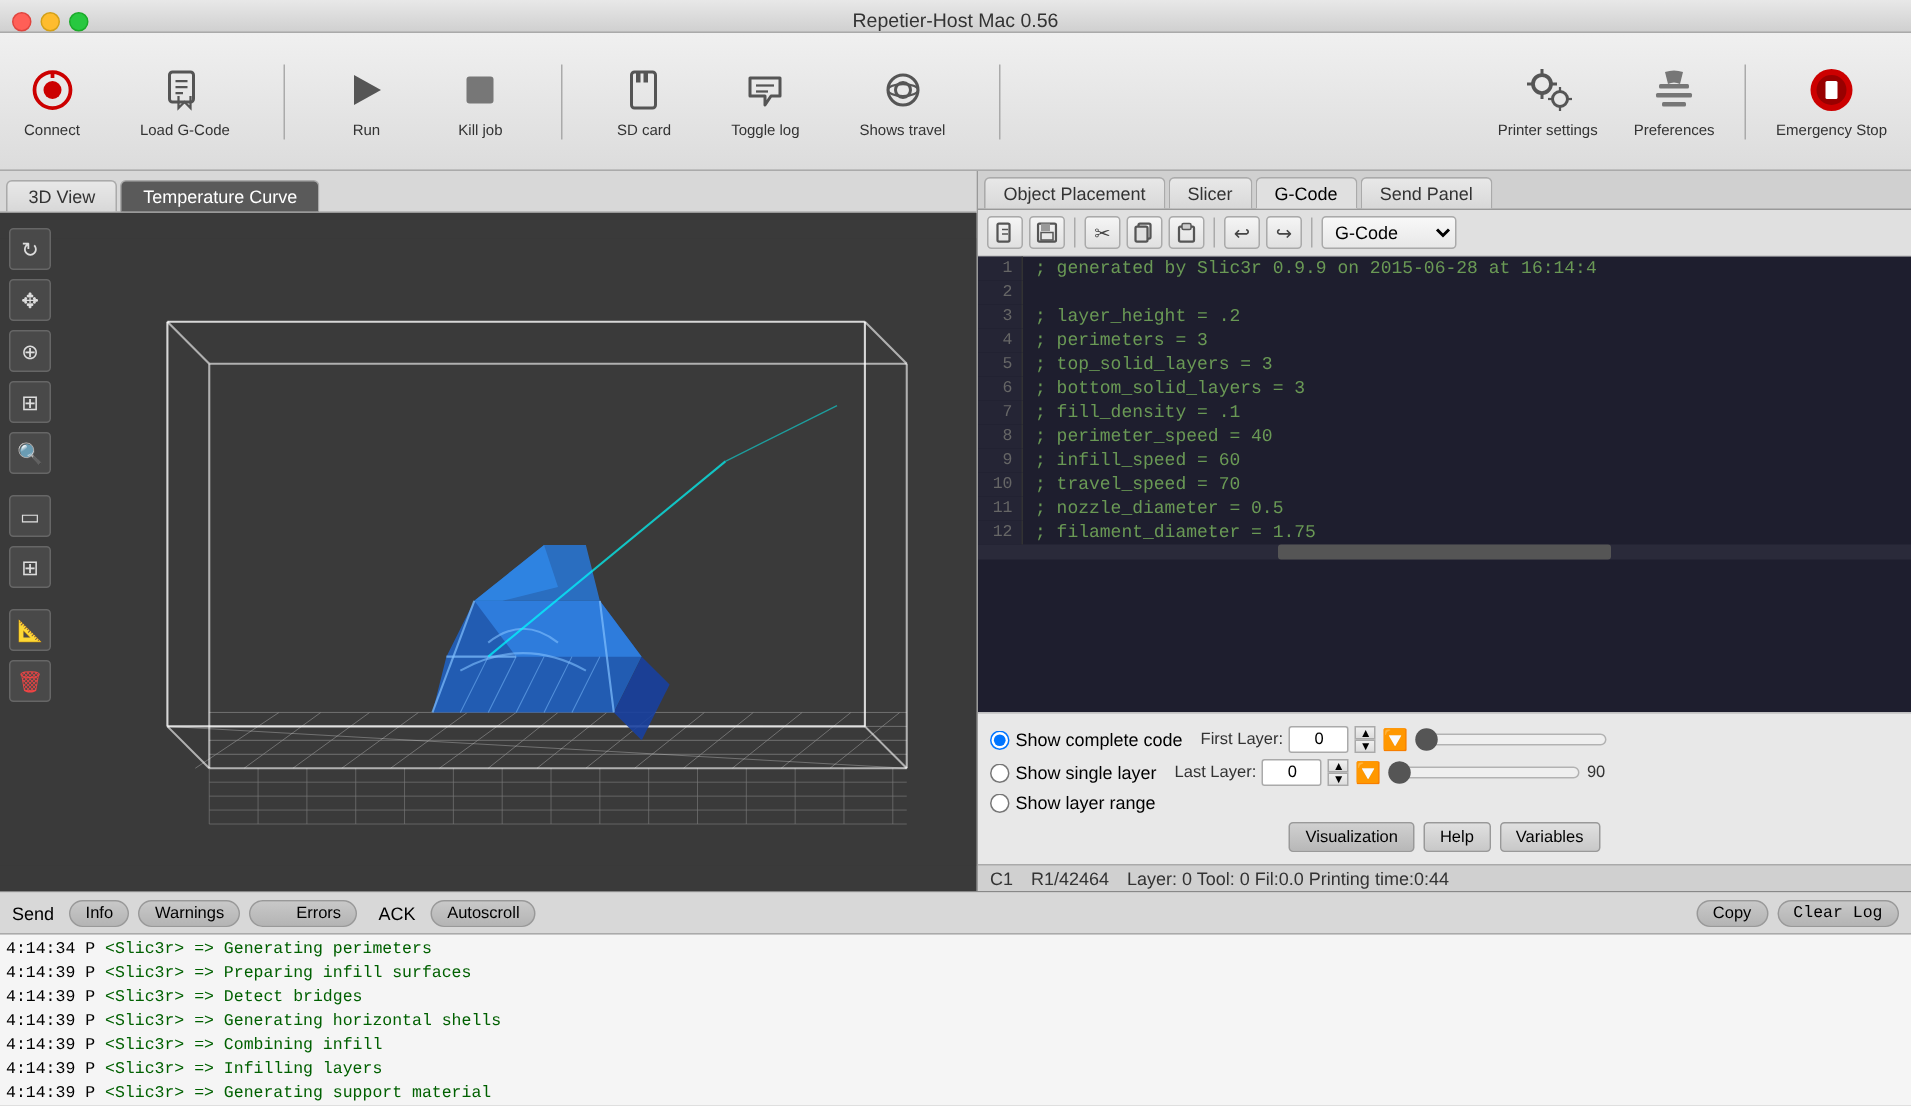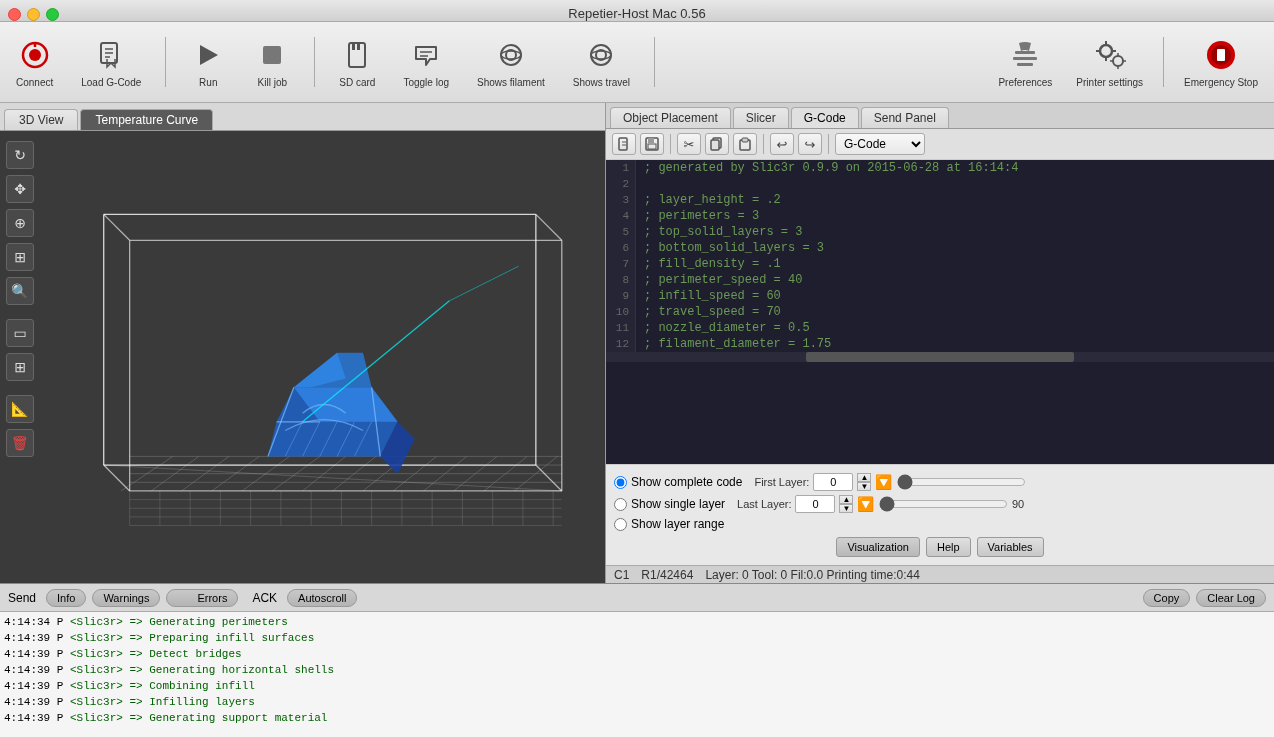--- a/index.html
+++ b/index.html
@@ -7,29 +7,29 @@
 
     
     #titlebar { background: linear-gradient(to bottom, #e8e8e8, #d0d0d0); height: 22px; display: flex; align-items: flex-end; justify-content: center; font-size: 13px; font-weight: 500; color: #333; border-bottom: 1px solid #aaa; position: relative; }
     #titlebar .traffic-lights { position: absolute; left: 8px; display: flex; gap: 6px; }
     .traffic-light { width: 13px; height: 13px; border-radius: 50%; }
     .tl-close { background: #ff5f57; border: 1px solid #e0443e; }
     .tl-min { background: #febc2e; border: 1px solid #d4a017; }
     .tl-max { background: #28c840; border: 1px solid #1aab29; }
 
     
-    #toolbar { background: linear-gradient(to bottom, #f0f0f0, #dcdcdc); border-bottom: 1px solid #aaa; display: flex; align-items: center; padding: 4px 8px; gap: 12px; height: 81px; }
+    #toolbar { background: linear-gradient(to bottom, #f0f0f0, #dcdcdc); border-bottom: 1px solid #aaa; display: flex; align-items: center; padding: 4px 8px; gap: 24px; height: 92px; }
     .toolbar-item { display: flex; flex-direction: column; align-items: center; gap: 4px; padding: 4px 8px; cursor: pointer; border-radius: 4px; min-width: 50px; }
     .toolbar-icon { width: 36px; height: 36px; display: flex; align-items: center; justify-content: center; font-size: 22px; color: #555; }
     .toolbar-label { font-size: 10px; color: #333; text-align: center; white-space: nowrap; }
     .toolbar-sep { width: 1px; height: 50px; background: #aaa; margin: 0 4px; }
     .toolbar-right { margin-left: auto; display: flex; align-items: center; gap: 8px; }
 
     
-    #left-panel { width: 606px; display: flex; flex-direction: column; border-right: 1px solid #999; }
+    #left-panel { width: 652px; display: flex; flex-direction: column; border-right: 1px solid #999; }
     #view-tabs { background: #d8d8d8; display: flex; padding: 4px 4px 0; gap: 2px; height: 28px; align-items: flex-end; border-bottom: 1px solid #999; }
     .view-tab { padding: 3px 14px; border-radius: 4px 4px 0 0; font-size: 12px; cursor: pointer; border: 1px solid #aaa; border-bottom: none; }
     .view-tab.active { background: #5a5a5a; color: white; }
     .view-tab.inactive { background: linear-gradient(to bottom, #e8e8e8, #d8d8d8); color: #333; }
     #viewport { flex: 1; background: #3a3a3a; position: relative; overflow: hidden; }
 
     
     #left-tools { position: absolute; left: 6px; top: 10px; display: flex; flex-direction: column; gap: 6px; }
     .tool-btn { width: 28px; height: 28px; background: rgba(80,80,80,0.7); border: 1px solid #666; border-radius: 3px; display: flex; align-items: center; justify-content: center; cursor: pointer; color: #ddd; font-size: 14px; }
 
@@ -166,74 +166,64 @@
     <div class="toolbar-icon">
       <svg width="32" height="32" viewBox="0 0 32 32">
         <path d="M6 8 L26 8 L26 20 L20 20 L16 26 L16 20 L6 20 Z" fill="none" stroke="#555" stroke-width="2" stroke-linejoin="round"></path>
         <line x1="10" y1="13" x2="22" y2="13" stroke="#555" stroke-width="1.5"></line>
         <line x1="10" y1="17" x2="18" y2="17" stroke="#555" stroke-width="1.5"></line>
       </svg>
     </div>
     <span class="toolbar-label">Toggle log</span>
   </div>
 
+
   <div class="toolbar-item">
     <div class="toolbar-icon">
       <svg width="32" height="32" viewBox="0 0 32 32">
         <circle cx="16" cy="16" r="10" fill="none" stroke="#555" stroke-width="2"></circle>
         <circle cx="16" cy="16" r="5" fill="none" stroke="#555" stroke-width="2"></circle>
         <ellipse cx="16" cy="16" rx="10" ry="4" fill="none" stroke="#555" stroke-width="1.5"></ellipse>
       </svg>
     </div>
-    <span class="toolbar-label">Shows filament</span>
-  </div>
-
-  <div class="toolbar-item">
-    <div class="toolbar-icon">
-      <svg width="32" height="32" viewBox="0 0 32 32">
-        <circle cx="16" cy="16" r="10" fill="none" stroke="#555" stroke-width="2"></circle>
-        <circle cx="16" cy="16" r="5" fill="none" stroke="#555" stroke-width="2"></circle>
-        <ellipse cx="16" cy="16" rx="10" ry="4" fill="none" stroke="#555" stroke-width="1.5"></ellipse>
-      </svg>
-    </div>
     <span class="toolbar-label">Shows travel</span>
   </div>
 
   <div class="toolbar-sep"></div>
 
   <div class="toolbar-right">
-    <div class="toolbar-item">
-      <div class="toolbar-icon">
-        <svg width="36" height="36" viewBox="0 0 36 36">
-          <path d="M18 6 L18 30 M6 18 L30 18" stroke="#555" stroke-width="0" fill="none"></path>
-          <path d="M12 6 Q18 4 24 6 L22 14 Q18 12 14 14 Z" fill="#777"></path>
-          <rect x="8" y="14" width="20" height="3" rx="1" fill="#777"></rect>
-          <rect x="6" y="20" width="24" height="3" rx="1" fill="#777"></rect>
-          <rect x="10" y="26" width="16" height="3" rx="1" fill="#777"></rect>
-        </svg>
-      </div>
-      <span class="toolbar-label">Preferences</span>
-    </div>
-
     <div class="toolbar-item">
       <div class="toolbar-icon">
         <svg width="36" height="36" viewBox="0 0 36 36">
           <circle cx="14" cy="14" r="6" fill="none" stroke="#555" stroke-width="2.5"></circle>
           <line x1="14" y1="4" x2="14" y2="8" stroke="#555" stroke-width="2"></line>
           <line x1="14" y1="20" x2="14" y2="24" stroke="#555" stroke-width="2"></line>
           <line x1="4" y1="14" x2="8" y2="14" stroke="#555" stroke-width="2"></line>
           <line x1="20" y1="14" x2="24" y2="14" stroke="#555" stroke-width="2"></line>
           <circle cx="26" cy="24" r="5" fill="none" stroke="#555" stroke-width="2"></circle>
           <line x1="26" y1="16" x2="26" y2="19" stroke="#555" stroke-width="1.5"></line>
           <line x1="26" y1="29" x2="26" y2="32" stroke="#555" stroke-width="1.5"></line>
           <line x1="18" y1="24" x2="21" y2="24" stroke="#555" stroke-width="1.5"></line>
           <line x1="31" y1="24" x2="34" y2="24" stroke="#555" stroke-width="1.5"></line>
         </svg>
       </div>
       <span class="toolbar-label">Printer settings</span>
+    </div>
+
+    <div class="toolbar-item">
+      <div class="toolbar-icon">
+        <svg width="36" height="36" viewBox="0 0 36 36">
+          <path d="M18 6 L18 30 M6 18 L30 18" stroke="#555" stroke-width="0" fill="none"></path>
+          <path d="M12 6 Q18 4 24 6 L22 14 Q18 12 14 14 Z" fill="#777"></path>
+          <rect x="8" y="14" width="20" height="3" rx="1" fill="#777"></rect>
+          <rect x="6" y="20" width="24" height="3" rx="1" fill="#777"></rect>
+          <rect x="10" y="26" width="16" height="3" rx="1" fill="#777"></rect>
+        </svg>
+      </div>
+      <span class="toolbar-label">Preferences</span>
     </div>
 
     <div class="toolbar-sep"></div>
 
     <div class="toolbar-item">
       <div class="toolbar-icon">
         <svg width="36" height="36" viewBox="0 0 36 36">
           <circle cx="18" cy="18" r="14" fill="#cc0000"></circle>
           <circle cx="18" cy="18" r="10" fill="#990000"></circle>
           <rect x="14" y="12" width="8" height="12" fill="white" rx="1"></rect>
@@ -545,21 +535,21 @@
 <div id="log-area">
 
   <div id="log-toolbar">
     <span style="font-weight:500; margin-right:4px;">Send</span>
     <button class="log-btn" style="background: linear-gradient(to bottom,#c8c8c8,#b4b4b4);">Info</button>
     <button class="log-btn" style="background: linear-gradient(to bottom,#c8c8c8,#b4b4b4);">Warnings</button>
     <button class="log-btn" style="background: linear-gradient(to bottom,#c8c8c8,#b4b4b4); padding-left: 30px;">Errors</button>
     <span style="margin-left:8px;">ACK</span>
     <button class="log-btn" style="background: linear-gradient(to bottom,#c8c8c8,#b4b4b4); margin-left:4px;">Autoscroll</button>
     <button class="log-btn" style="margin-left:auto; background: linear-gradient(to bottom,#c8c8c8,#b4b4b4);">Copy</button>
-    <button class="log-btn" style="background: linear-gradient(to bottom,#c8c8c8,#b4b4b4);">Clear Log</button>
+    <button class="log-btn" style="background: linear-gradient(to bottom,#c8c8c8,#b4b4b4); font-family: Liberation Mono, monospace;">Clear Log</button>
   </div>
 
   <div id="log-content">
     <div id="log-lines-container">
         <div class="log-line"><span class="log-time">4:14:34 P</span><span class="log-msg"> &lt;Slic3r&gt; =&gt; Generating perimeters</span></div>
         <div class="log-line"><span class="log-time">4:14:39 P</span><span class="log-msg"> &lt;Slic3r&gt; =&gt; Preparing infill surfaces</span></div>
         <div class="log-line"><span class="log-time">4:14:39 P</span><span class="log-msg"> &lt;Slic3r&gt; =&gt; Detect bridges</span></div>
         <div class="log-line"><span class="log-time">4:14:39 P</span><span class="log-msg"> &lt;Slic3r&gt; =&gt; Generating horizontal shells</span></div>
         <div class="log-line"><span class="log-time">4:14:39 P</span><span class="log-msg"> &lt;Slic3r&gt; =&gt; Combining infill</span></div>
         <div class="log-line"><span class="log-time">4:14:39 P</span><span class="log-msg"> &lt;Slic3r&gt; =&gt; Infilling layers</span></div>

